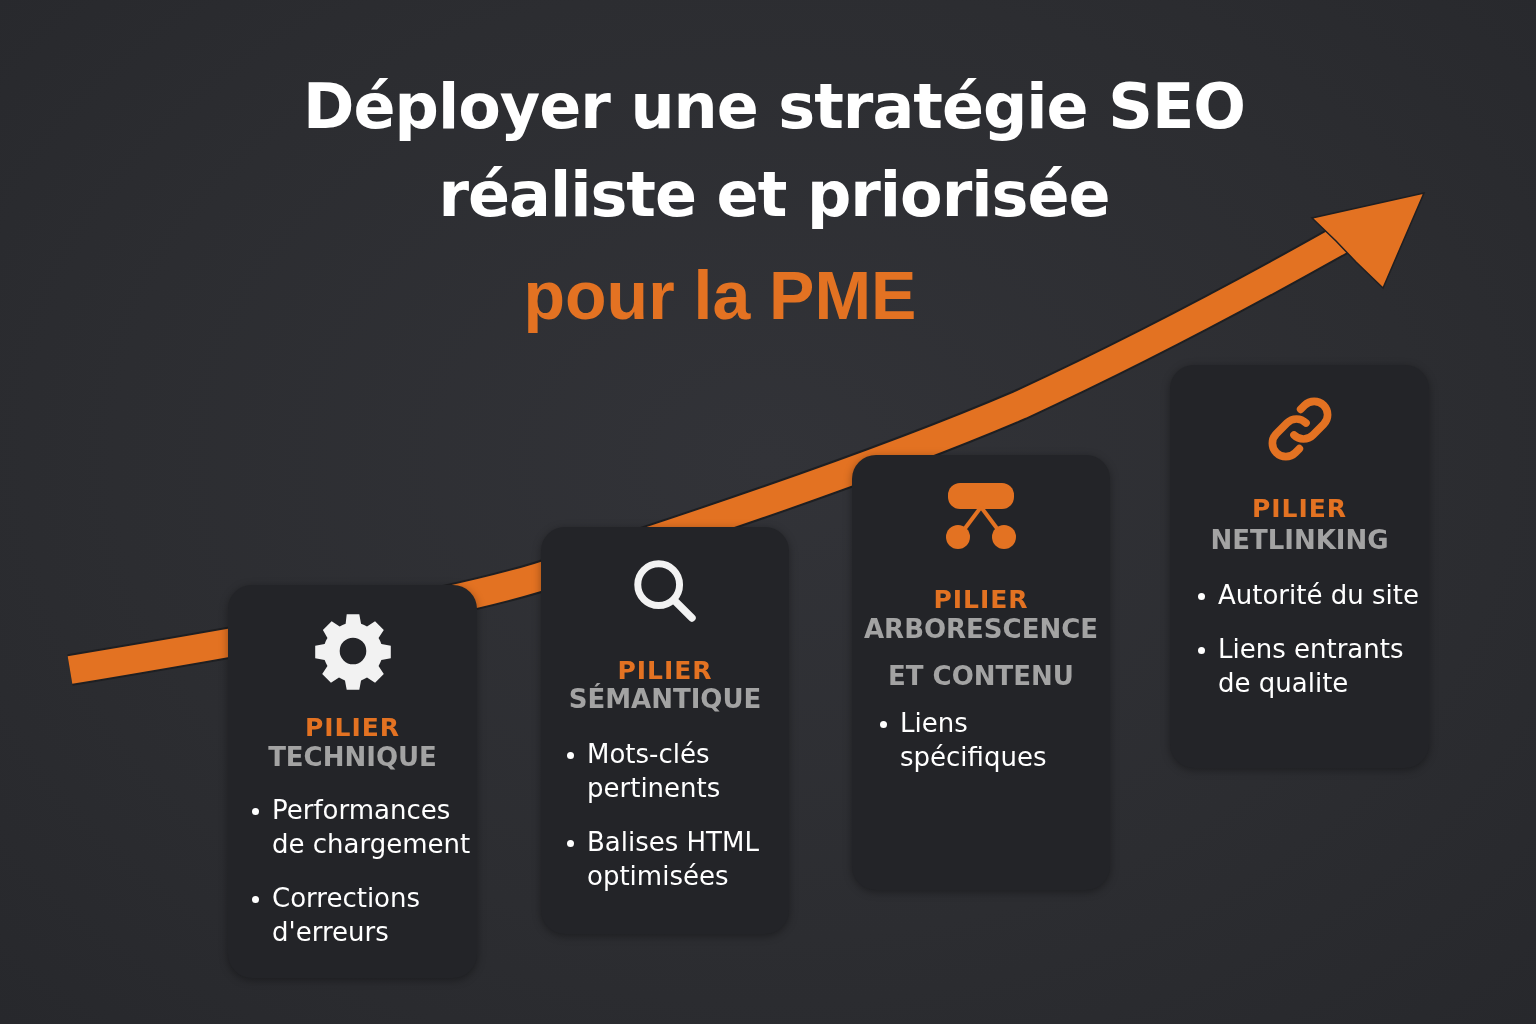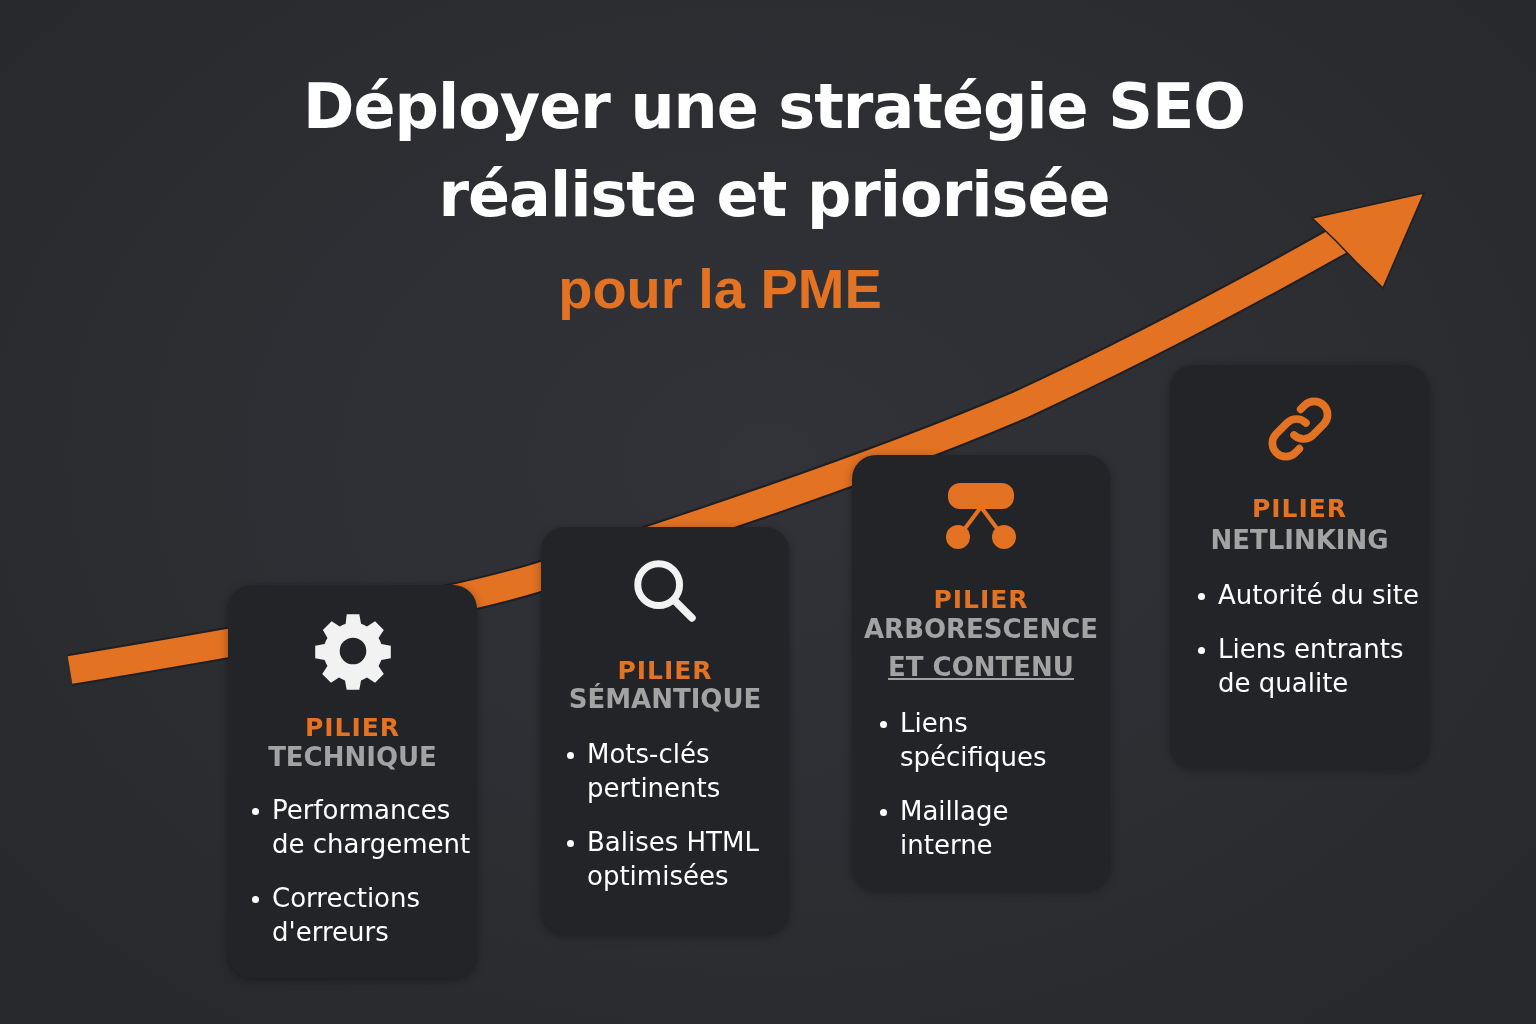--- a/index.html
+++ b/index.html
@@ -12,21 +12,21 @@
   .title {
     position:absolute; left:0; width:1476px; text-align:center;
     color:#ffffff; font-weight:bold; font-size:62px; letter-spacing:-1px;
     font-family:"DejaVu Sans", sans-serif;
     padding-left:36px;
   }
   .t1 { top:70px; }
   .t2 { top:158px; }
   .t3 {
     position:absolute; left:0; width:1440px; text-align:center; top:256px;
-    color:#e37222; font-weight:bold; font-size:56px;
+    color:#e37222; font-weight:bold; font-size:68px;
     font-family:"Liberation Sans", sans-serif;
   }
   svg.arrow { position:absolute; left:0; top:0; }
   .card {
     position:absolute; background:#232428; border-radius:24px;
     box-shadow: 0 2px 8px rgba(0,0,0,0.35);
     color:#fff; box-sizing:border-box;
   }
   .card .icon { position:absolute; left:50%; transform:translateX(-50%); }
   .card .pilier {
@@ -94,24 +94,23 @@
     <svg width="80" height="72" viewBox="0 0 80 72">
       <rect x="7" y="2" width="66" height="26" rx="12" fill="#e37222"></rect>
       <line x1="40" y1="26" x2="22" y2="50" stroke="#e37222" stroke-width="4"></line>
       <line x1="40" y1="26" x2="58" y2="50" stroke="#e37222" stroke-width="4"></line>
       <circle cx="17" cy="56" r="12" fill="#e37222"></circle>
       <circle cx="63" cy="56" r="12" fill="#e37222"></circle>
     </svg>
   </div>
   <div class="pilier" style="top:122px;">PILIER</div>
   <div class="name" style="top:155px;">ARBORESCENCE</div>
-  <div class="name" style="top:193px;text-decoration:underline;">ET CONTENU</div>
+  <div class="name" style="top:202px;">ET CONTENU</div>
   <ul style="left:26px; top:251px; width:220px;">
     <li>Liens spécifiques</li>
-    <li>Maillage interne</li>
   </ul>
 </div>
 
 <div class="card" style="left:1170px; top:365px; width:259px; height:403px;">
   <div class="icon" style="top:24px;">
     <svg width="80" height="80" viewBox="0 0 24 24">
       <g fill="none" stroke="#e37222" stroke-width="2.3" stroke-linecap="round">
         <path d="M10.2 13.8a4 4 0 0 0 5.7 0l3.2-3.2a4 4 0 0 0-5.7-5.7l-1.2 1.2"></path>
         <path d="M13.8 10.2a4 4 0 0 0-5.7 0l-3.2 3.2a4 4 0 0 0 5.7 5.7l1.2-1.2"></path>
       </g>

